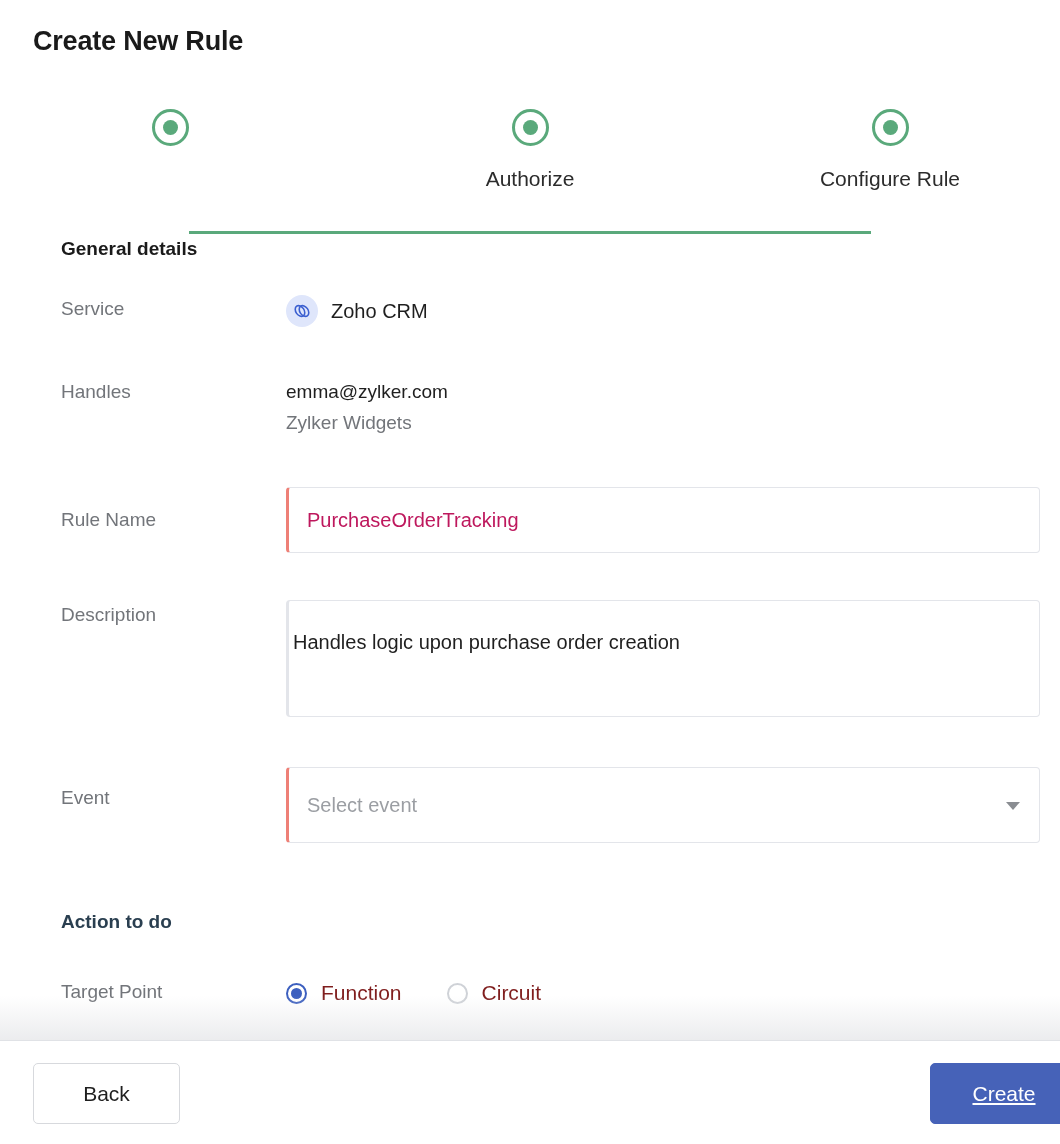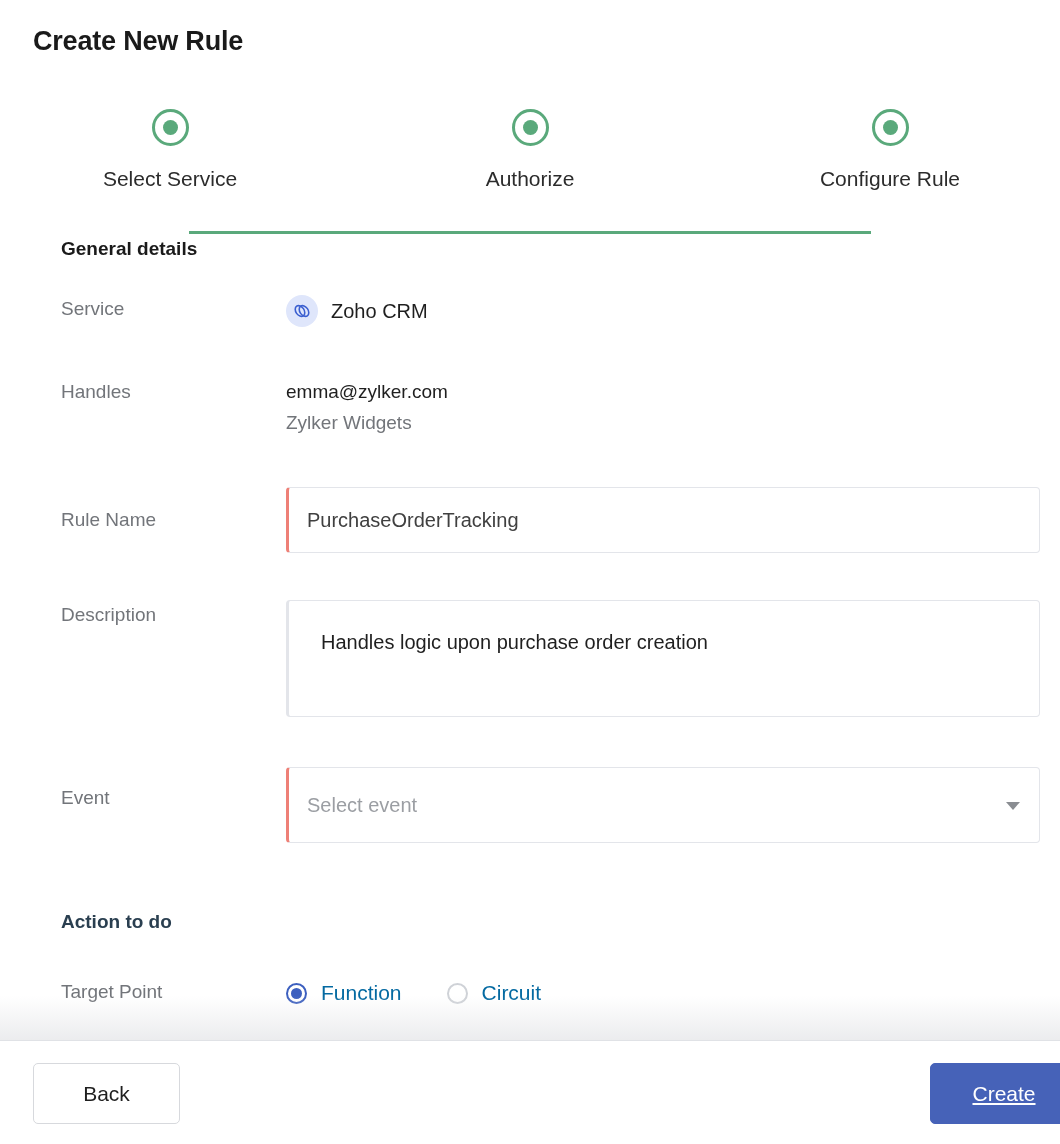--- a/index.html
+++ b/index.html
@@ -148,28 +148,28 @@
     border-left: 3px solid #e3e5ea;
   }
   .input-box.required { border-left: 3px solid #ee8077; }
 
   .input-text {
     position: absolute;
     left: 18px;
     top: 50%;
     transform: translateY(-50%);
     font-size: 20px;
-    color: #404040;
+    color: #be185d;
     white-space: nowrap;
   }
   .input-text.placeholder { color: #9b9ea3; }
 
   .textarea-text {
     position: absolute;
-    left: 32px; top: 28px;
+    left: 4px; top: 28px;
     right: 18px;
     font-size: 20px;
     color: #1f1f1f;
     line-height: 1.35;
   }
 
   .dropdown-arrow {
     position: absolute;
     right: 19px;
     top: 50%;
@@ -208,21 +208,21 @@
     content: "";
     position: absolute;
     left: 50%; top: 50%;
     width: 11px; height: 11px;
     margin: -5.5px 0 0 -5.5px;
     border-radius: 50%;
     background: #3c5fbf;
   }
   .radio-label {
     font-size: 21px;
-    color: #0369a1;
+    color: #7f1d1d;
     white-space: nowrap;
   }
 
   
   .scroll-fade {
     position: absolute;
     left: 0; top: 996px;
     width: 1060px; height: 44px;
     background: linear-gradient(to bottom, rgba(255,255,255,0) 0%, rgba(232,233,235,0.85) 100%);
     pointer-events: none;
@@ -270,21 +270,20 @@
 
   <div class="scroll-area">
 
     <div class="page-title">Create New Rule</div>
 
     <div class="stepper">
       <div class="stepper-track"></div>
 
       <div class="step" style="left:170px;">
         <div class="step-circle"></div>
-        <div class="step-label">Select Service</div>
       </div>
 
       <div class="step" style="left:890px;">
         <div class="step-circle"></div>
         <div class="step-label">Configure Rule</div>
       </div>
 
       <div class="step" style="left:530px;">
         <div class="step-circle"></div>
         <div class="step-label">Authorize</div>

